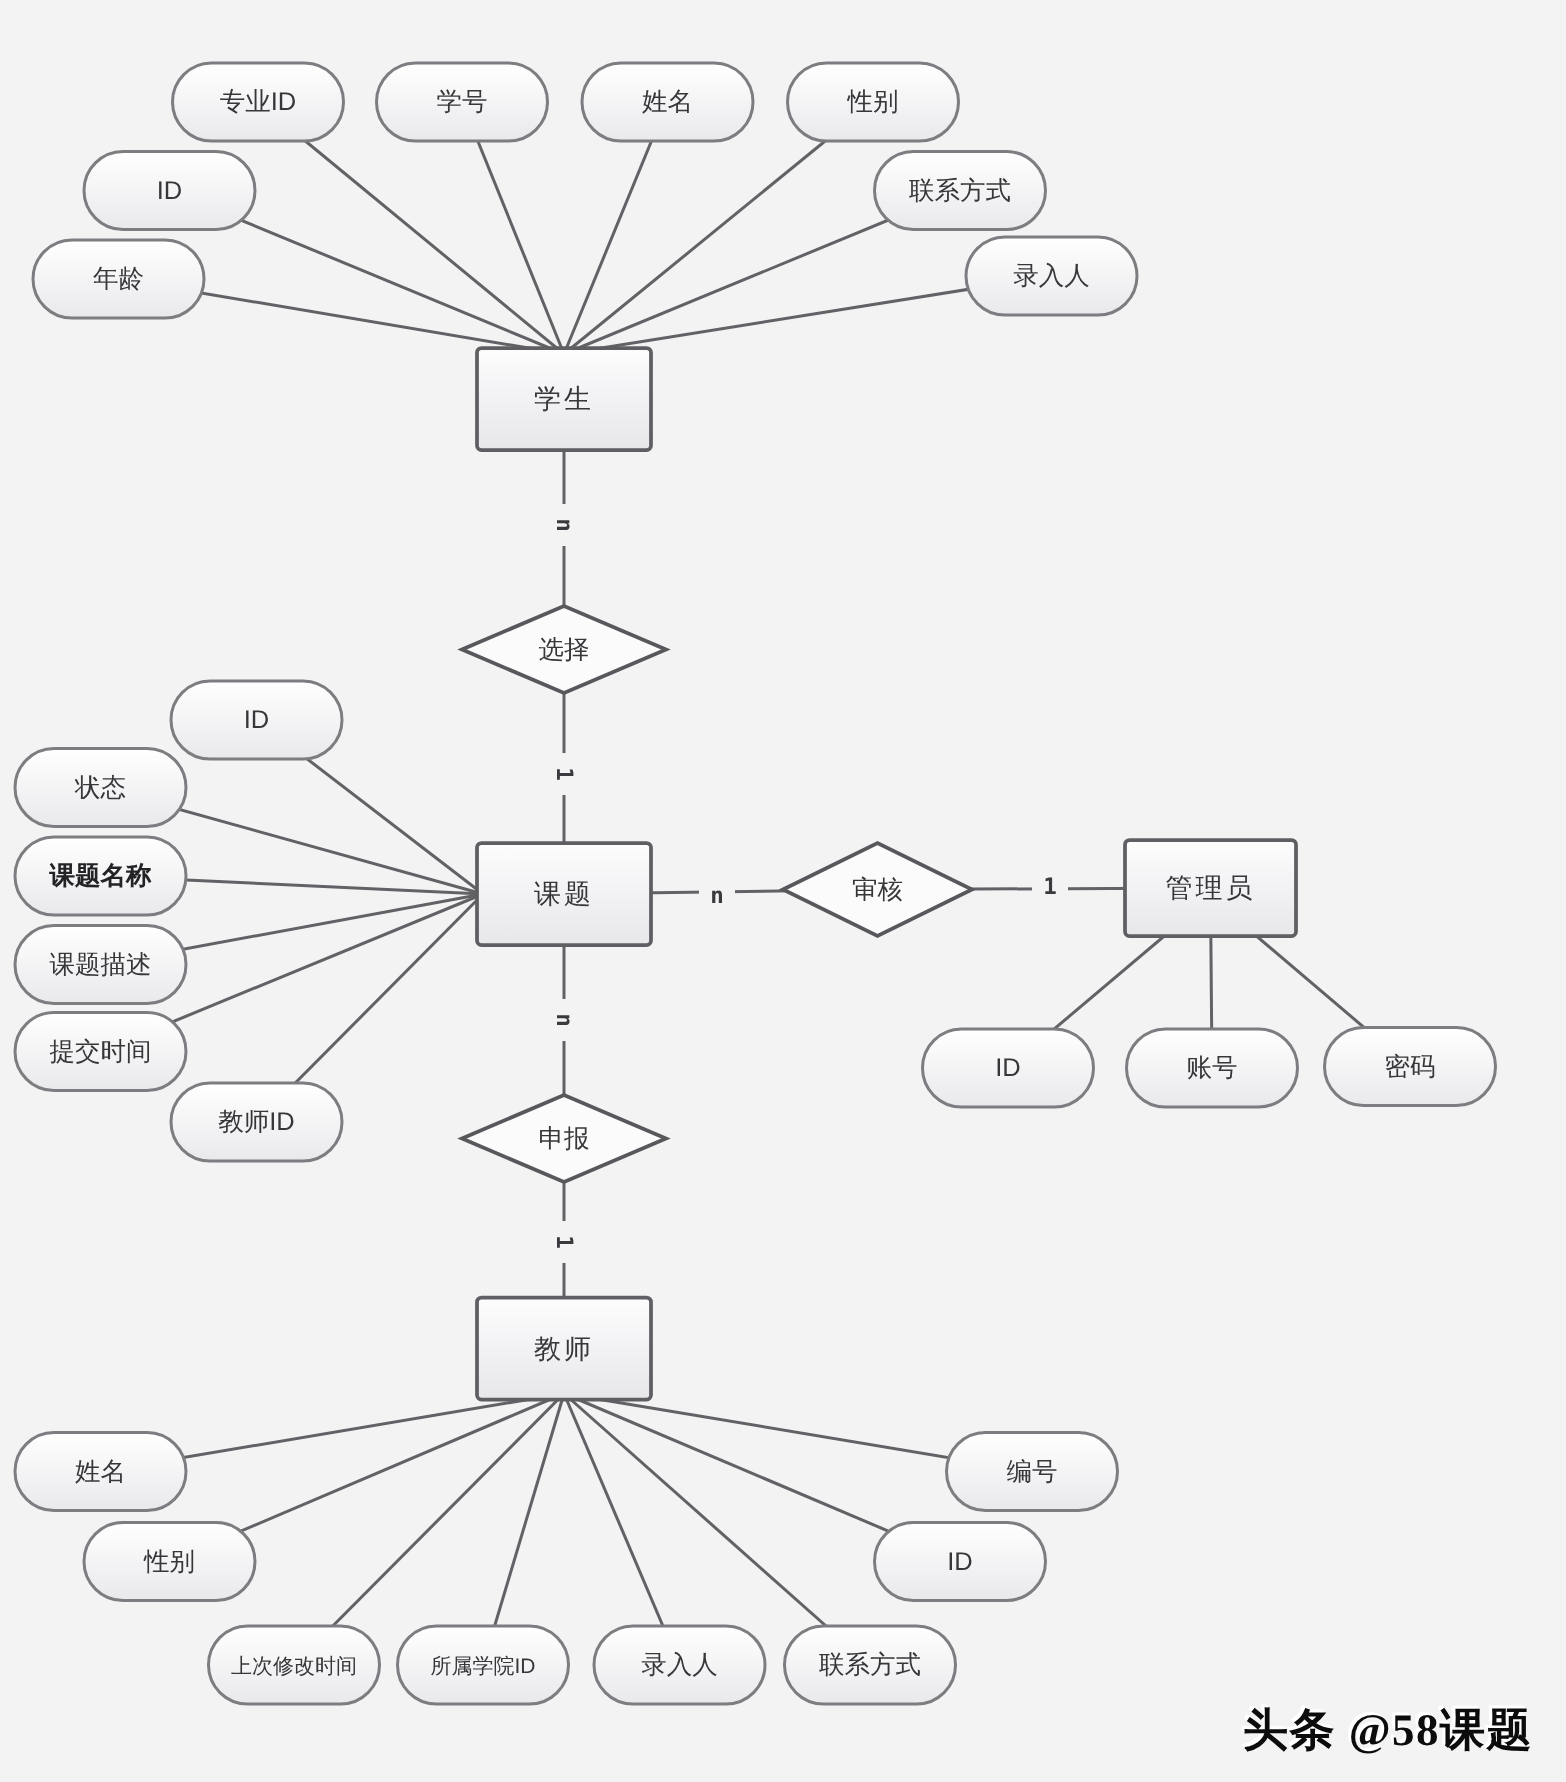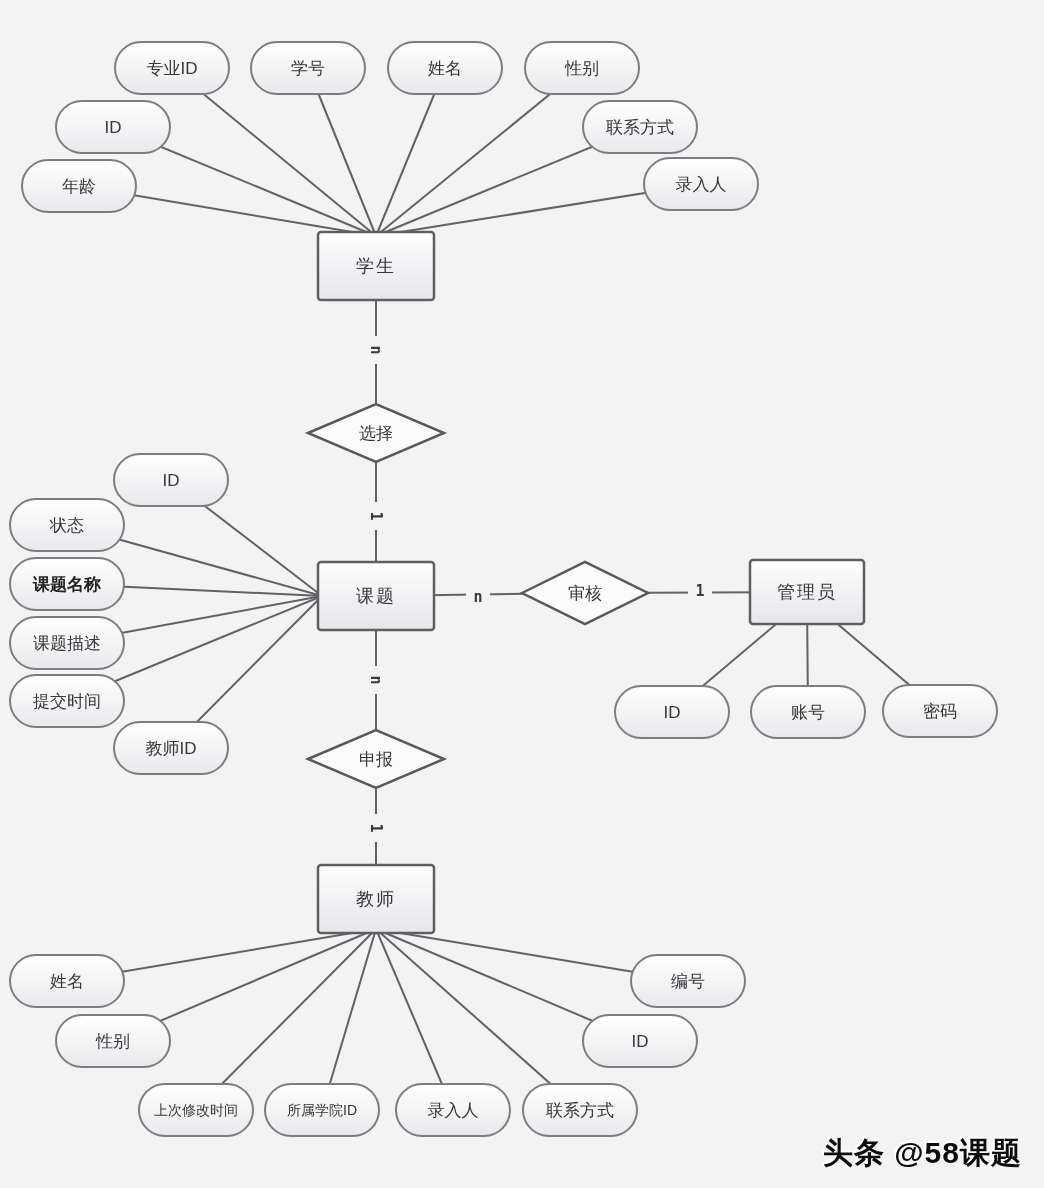--- a/index.html
+++ b/index.html
@@ -25,21 +25,21 @@
   .small { font-size: 14px; }
   .bold  { font-weight: bold; fill: #232326; }
   .card-label {
     font-family: "DejaVu Sans Mono", monospace;
     font-weight: bold; font-size: 15px; fill: #3a3a3e;
     text-anchor: middle; dominant-baseline: central;
   }
   .watermark {
     position: absolute;
     right: 22px; bottom: 14px;
-    font-family: Liberation Sans, sans-serif;
+    font-family: Liberation Serif, serif;
     font-weight: 900; font-size: 30px;
     letter-spacing: 1px;
     color: #0c0c0c;
     text-shadow: -2px -2px 0 #ffffff, -1px -1px 0 #ffffff;
   }
 </style>
 </head>
 <body>
 
 <svg class="diagram-canvas" width="1044" height="1188" viewBox="0 0 1044 1188">

